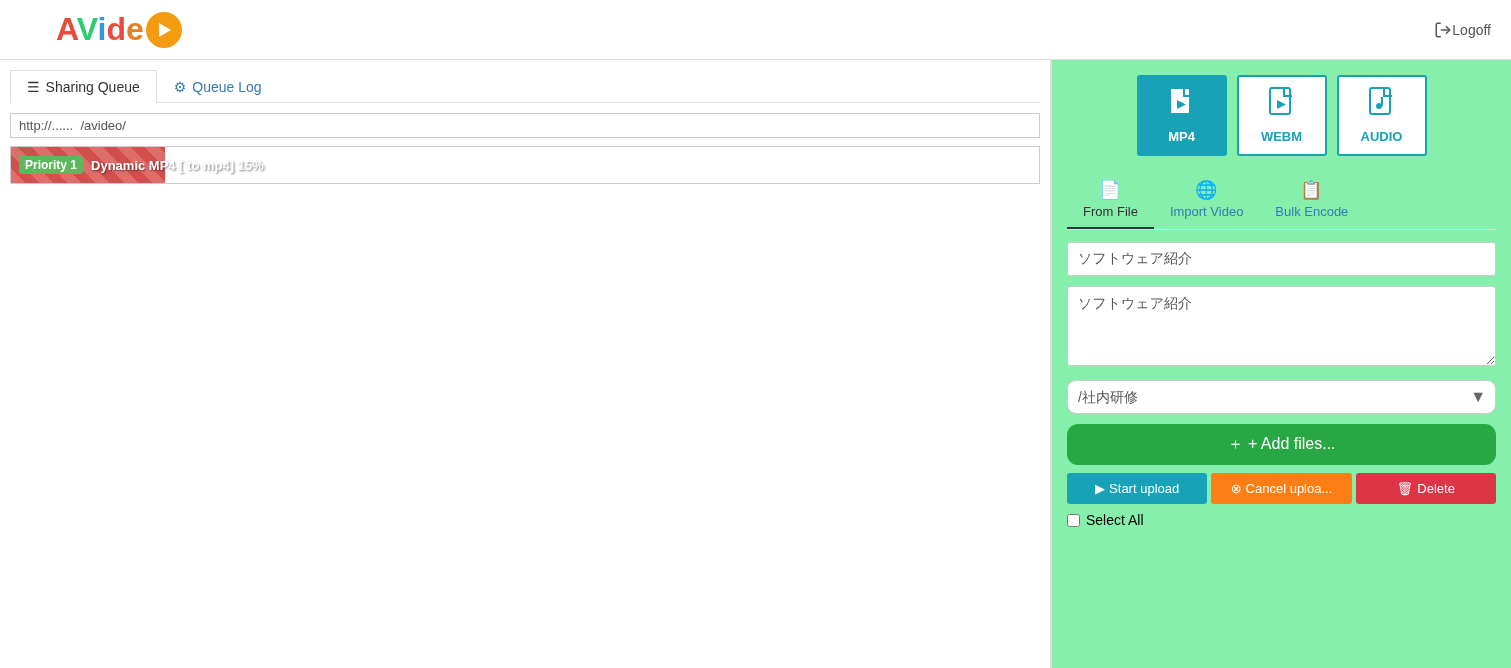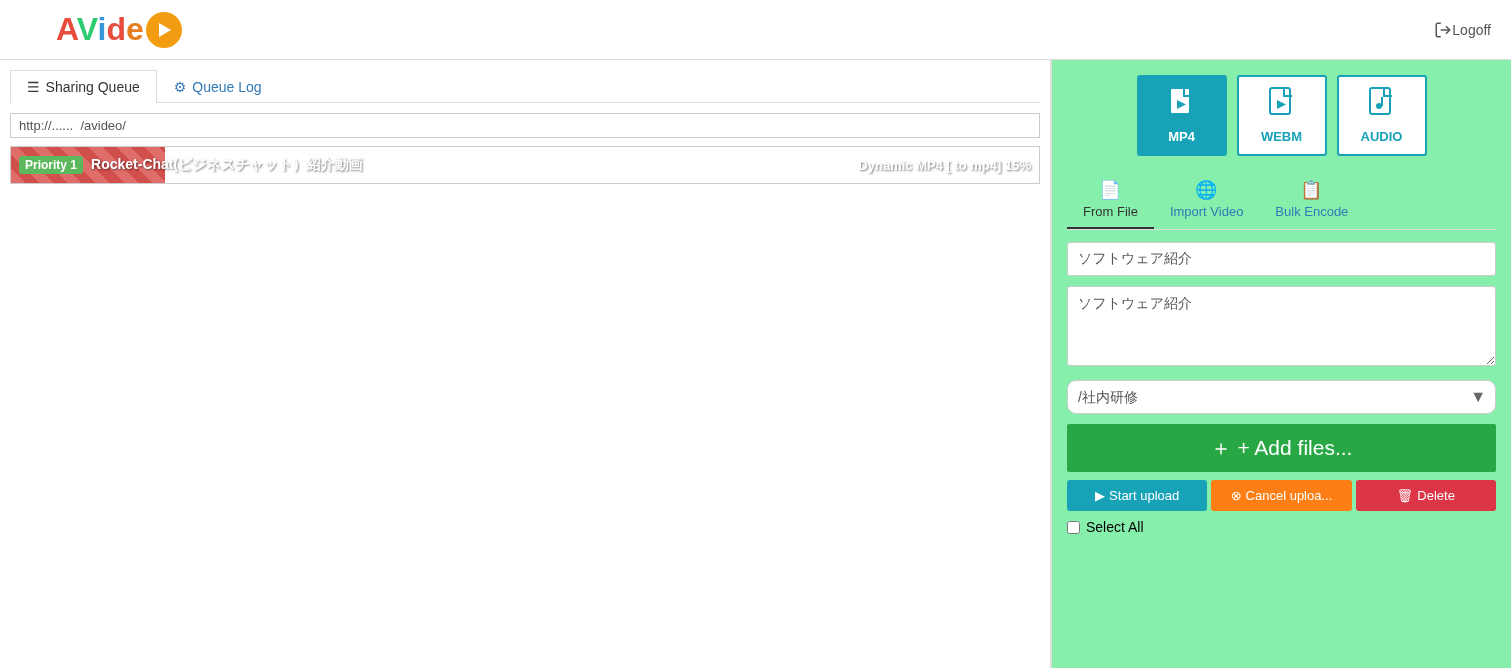--- a/index.html
+++ b/index.html
@@ -271,23 +271,23 @@
       pointer-events: none;
     }
 
     
     .add-files-btn {
       width: 100%;
       background: #28a745;
       color: #fff;
       border: none;
       padding: 10px;
-      font-size: 21px;
-      cursor: pointer;
-      border-radius: 2px;
+      font-size: 16px;
+      cursor: pointer;
+      border-radius: 11px;
       margin-bottom: 8px;
     }
     .action-buttons {
       display: flex;
       gap: 4px;
       margin-bottom: 8px;
     }
     .start-upload-btn {
       flex: 1;
       background: #17a2b8;
@@ -374,21 +374,20 @@
 
     <div class="url-bar">
       <input class="url-input" type="text" value="http://......  /avideo/" style="">
     </div>
 
     <div>
       <div class="queue-item">
         <div class="queue-progress-bar" style="width: 15%;"></div>
         <div class="queue-item-content">
           <span class="priority-badge">Priority 1</span>
-          <span class="queue-title">Rocket-Chat(ビジネスチャット）紹介動画</span>
           <span class="queue-status">Dynamic MP4 [ to mp4] 15%</span>
         </div>
       </div>
     </div>
 
   </div>
 
   <div class="right-panel">
 
     

